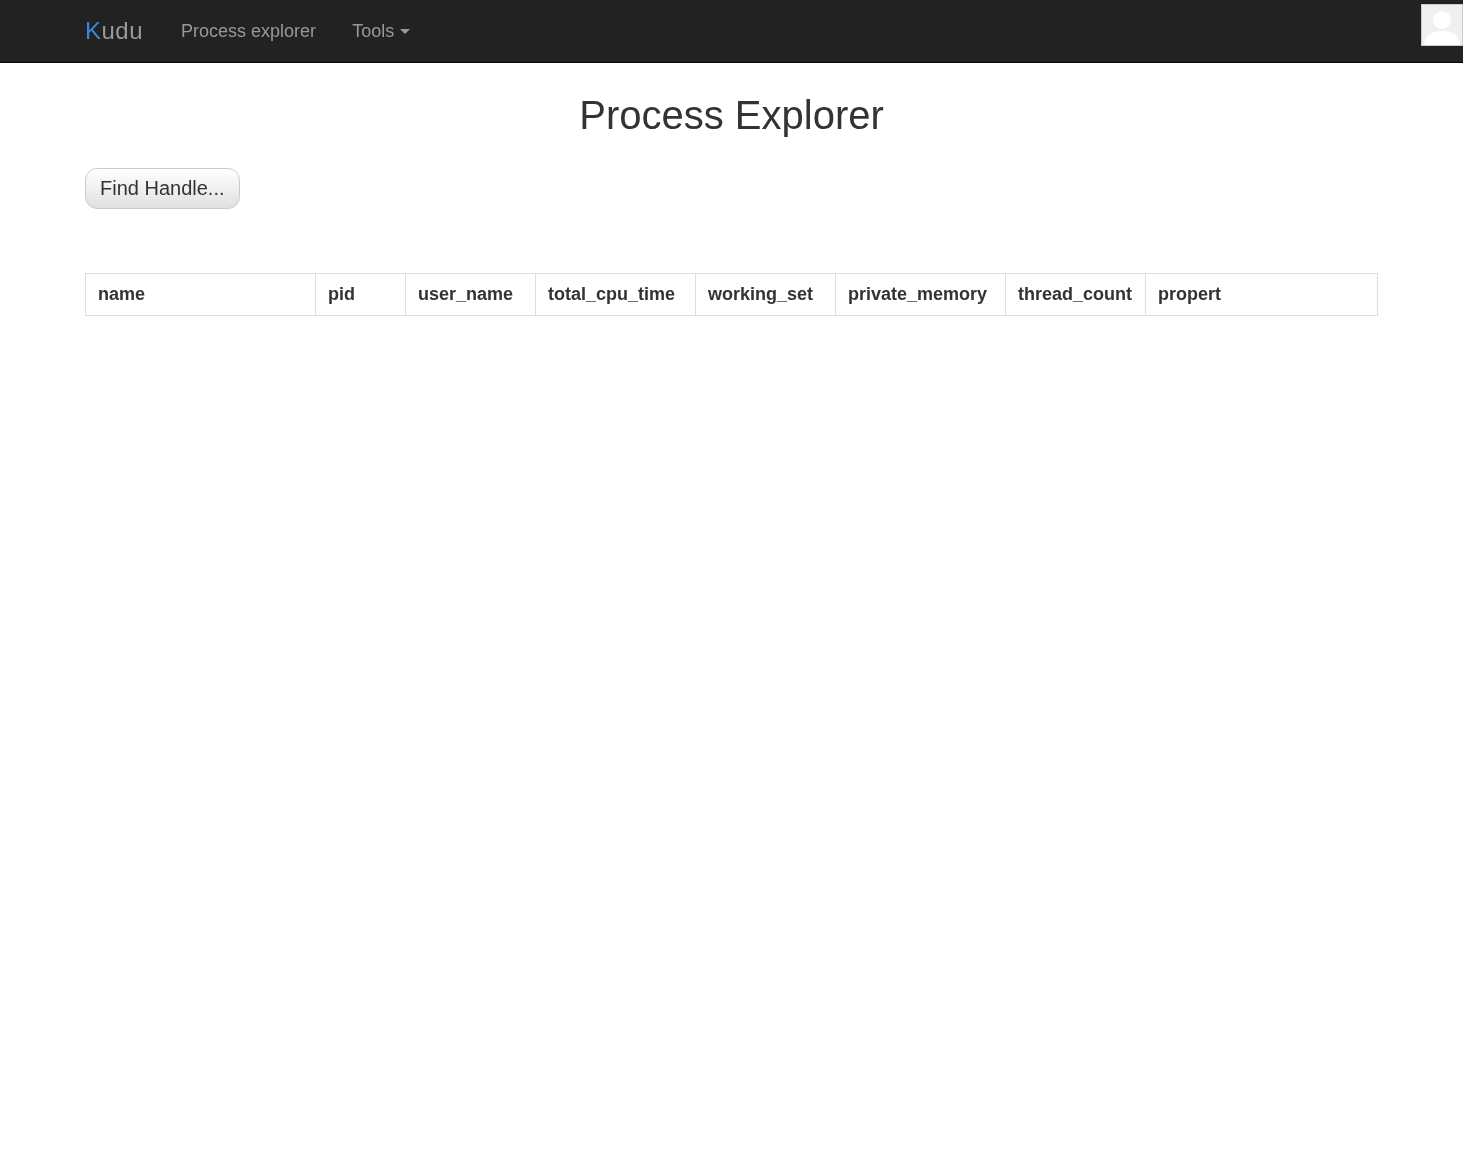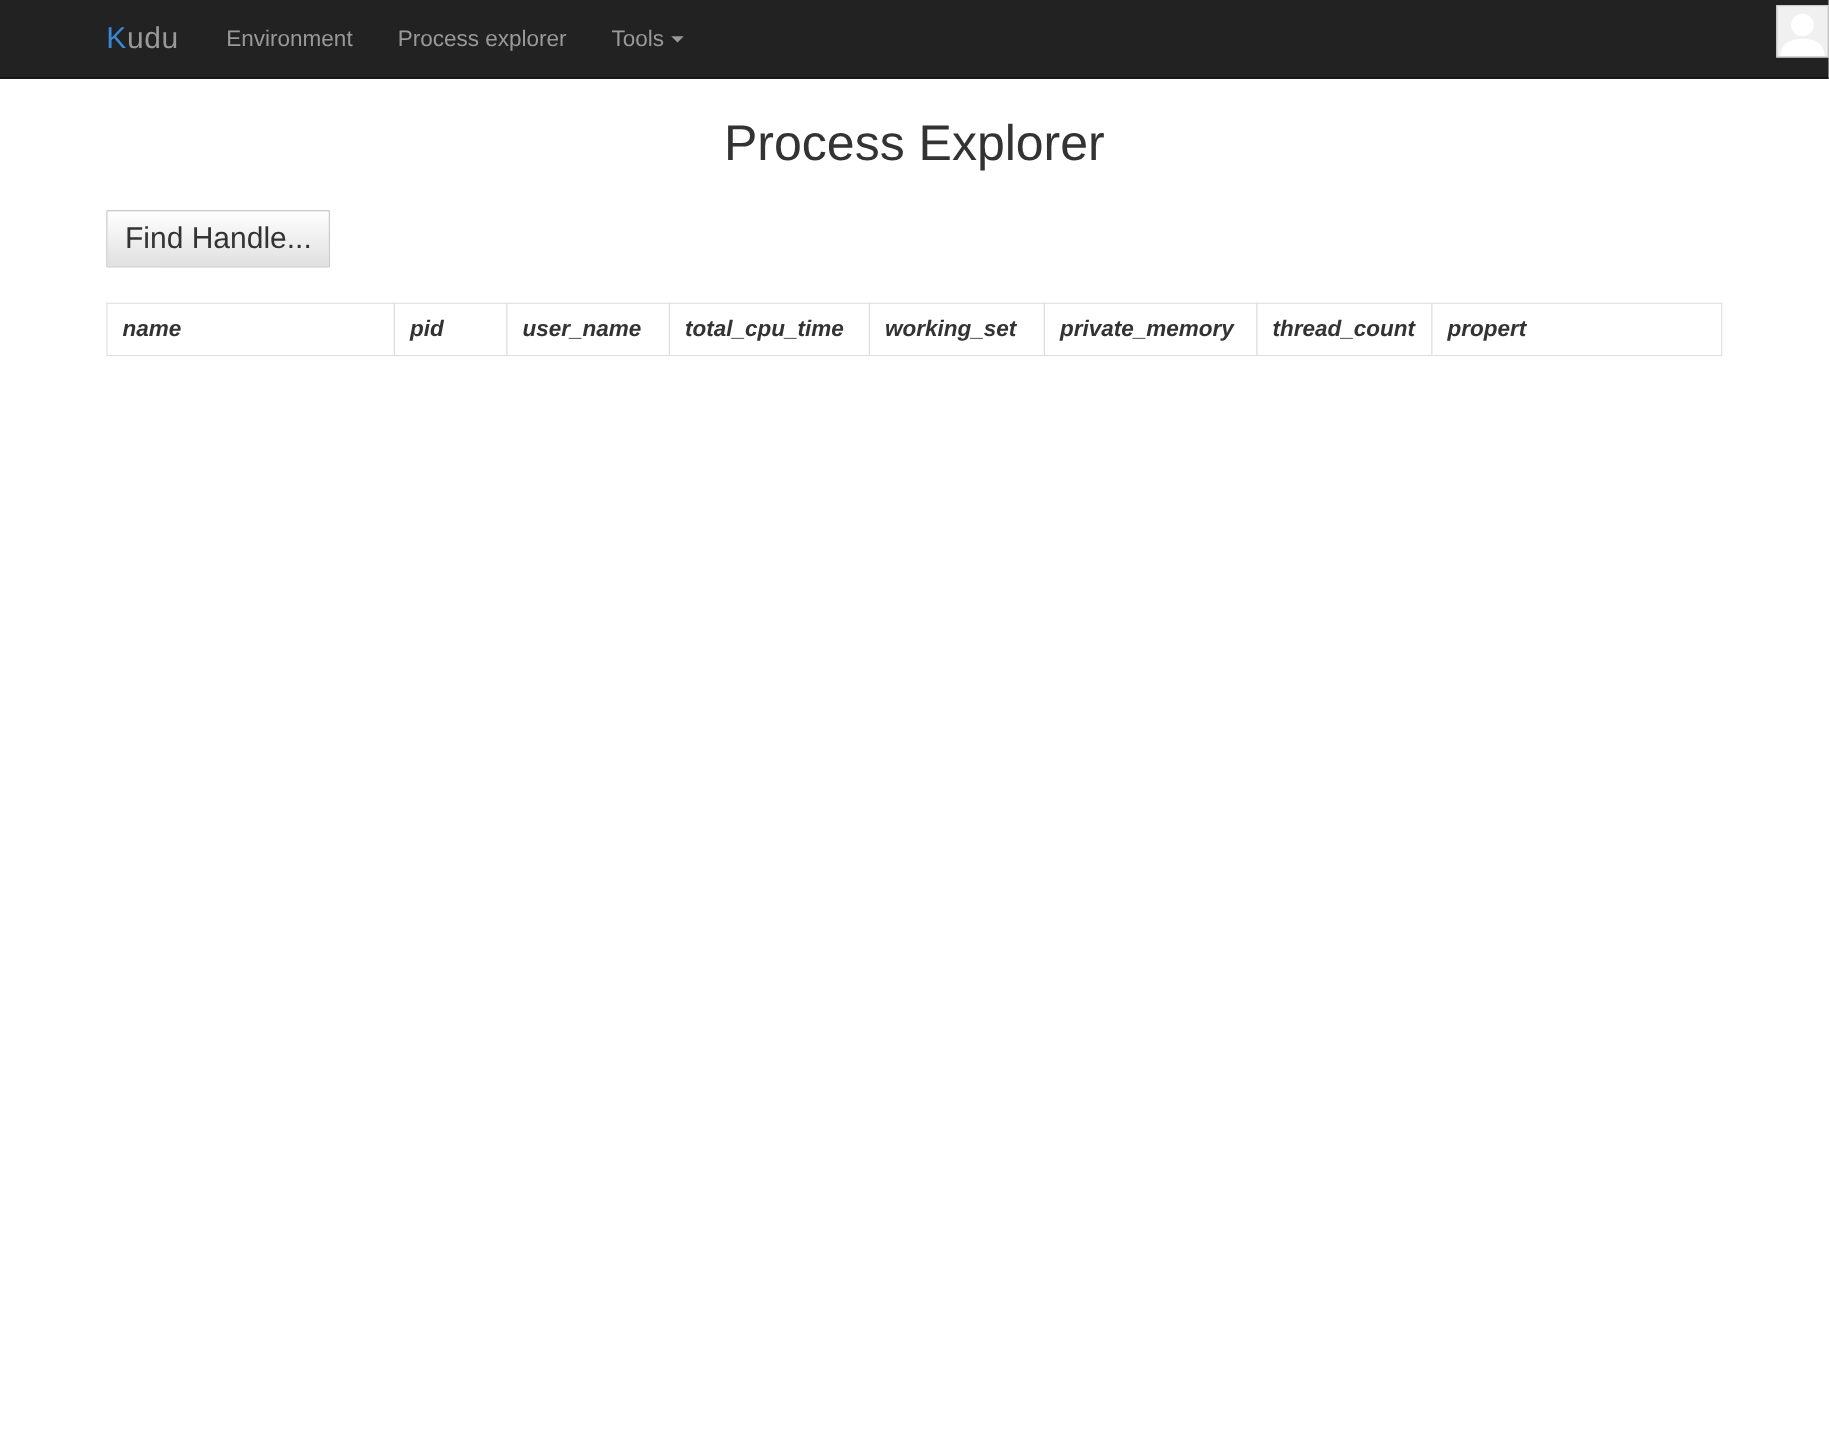--- a/index.html
+++ b/index.html
@@ -82,32 +82,31 @@
     .page-title {
       text-align: center;
       font-size: 40px;
       font-weight: 400;
       color: #333;
       margin-bottom: 30px;
     }
     .btn {
       display: inline-block;
       padding: 8px 14px;
-      font-size: 24px;
+      font-size: 20px;
       color: #333;
       background-color: #fff;
       border: 1px solid #ccc;
-      border-radius: 1px;
+      border-radius: 12px;
       cursor: pointer;
       background-image: linear-gradient(to bottom, #fff 0%, #e0e0e0 100%);
     }
     .table-wrapper {
-      margin-top: 28px;
+      margin-top: 64px;
       overflow-x: hidden;
-      font-style: italic;
     }
     table {
       width: 100%;
       border-collapse: collapse;
       table-layout: auto;
     }
     th {
       text-align: left;
       padding: 10px 12px;
       border: 1px solid #ddd;
@@ -118,23 +117,20 @@
     }
   </style>
 </head>
 <body>
 
 <nav class="navbar">
   <div class="nav-left">
     <a class="navbar-brand">
       <span class="k-letter">K</span>
         <span>udu</span>
-    </a>
-    <a class="nav-item">
-      <span>Environment</span>
     </a>
     <a class="nav-item">
       <span>Process explorer</span>
     </a>
     <a class="nav-item">
       <span>Tools</span>
       <span class="caret"></span>
     </a>
   </div>
   <div class="avatar">

